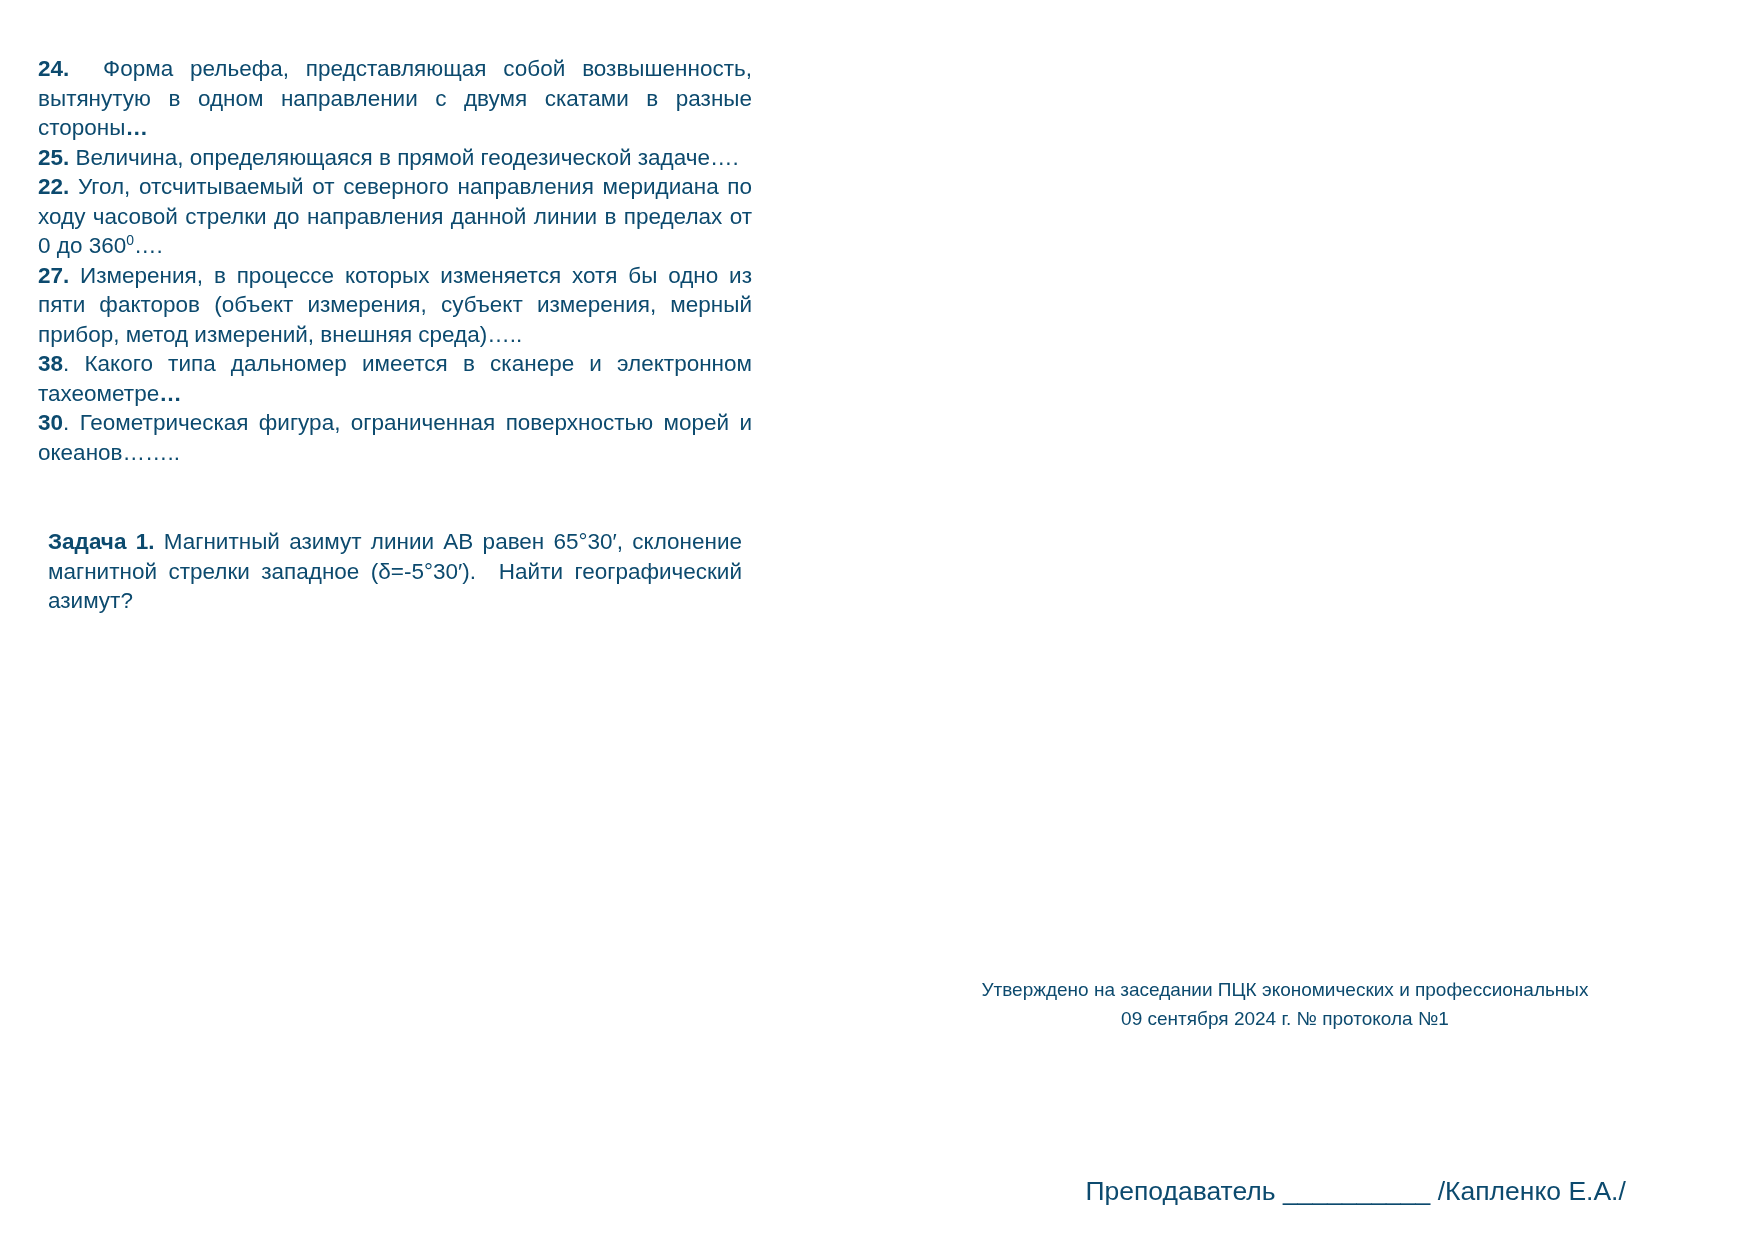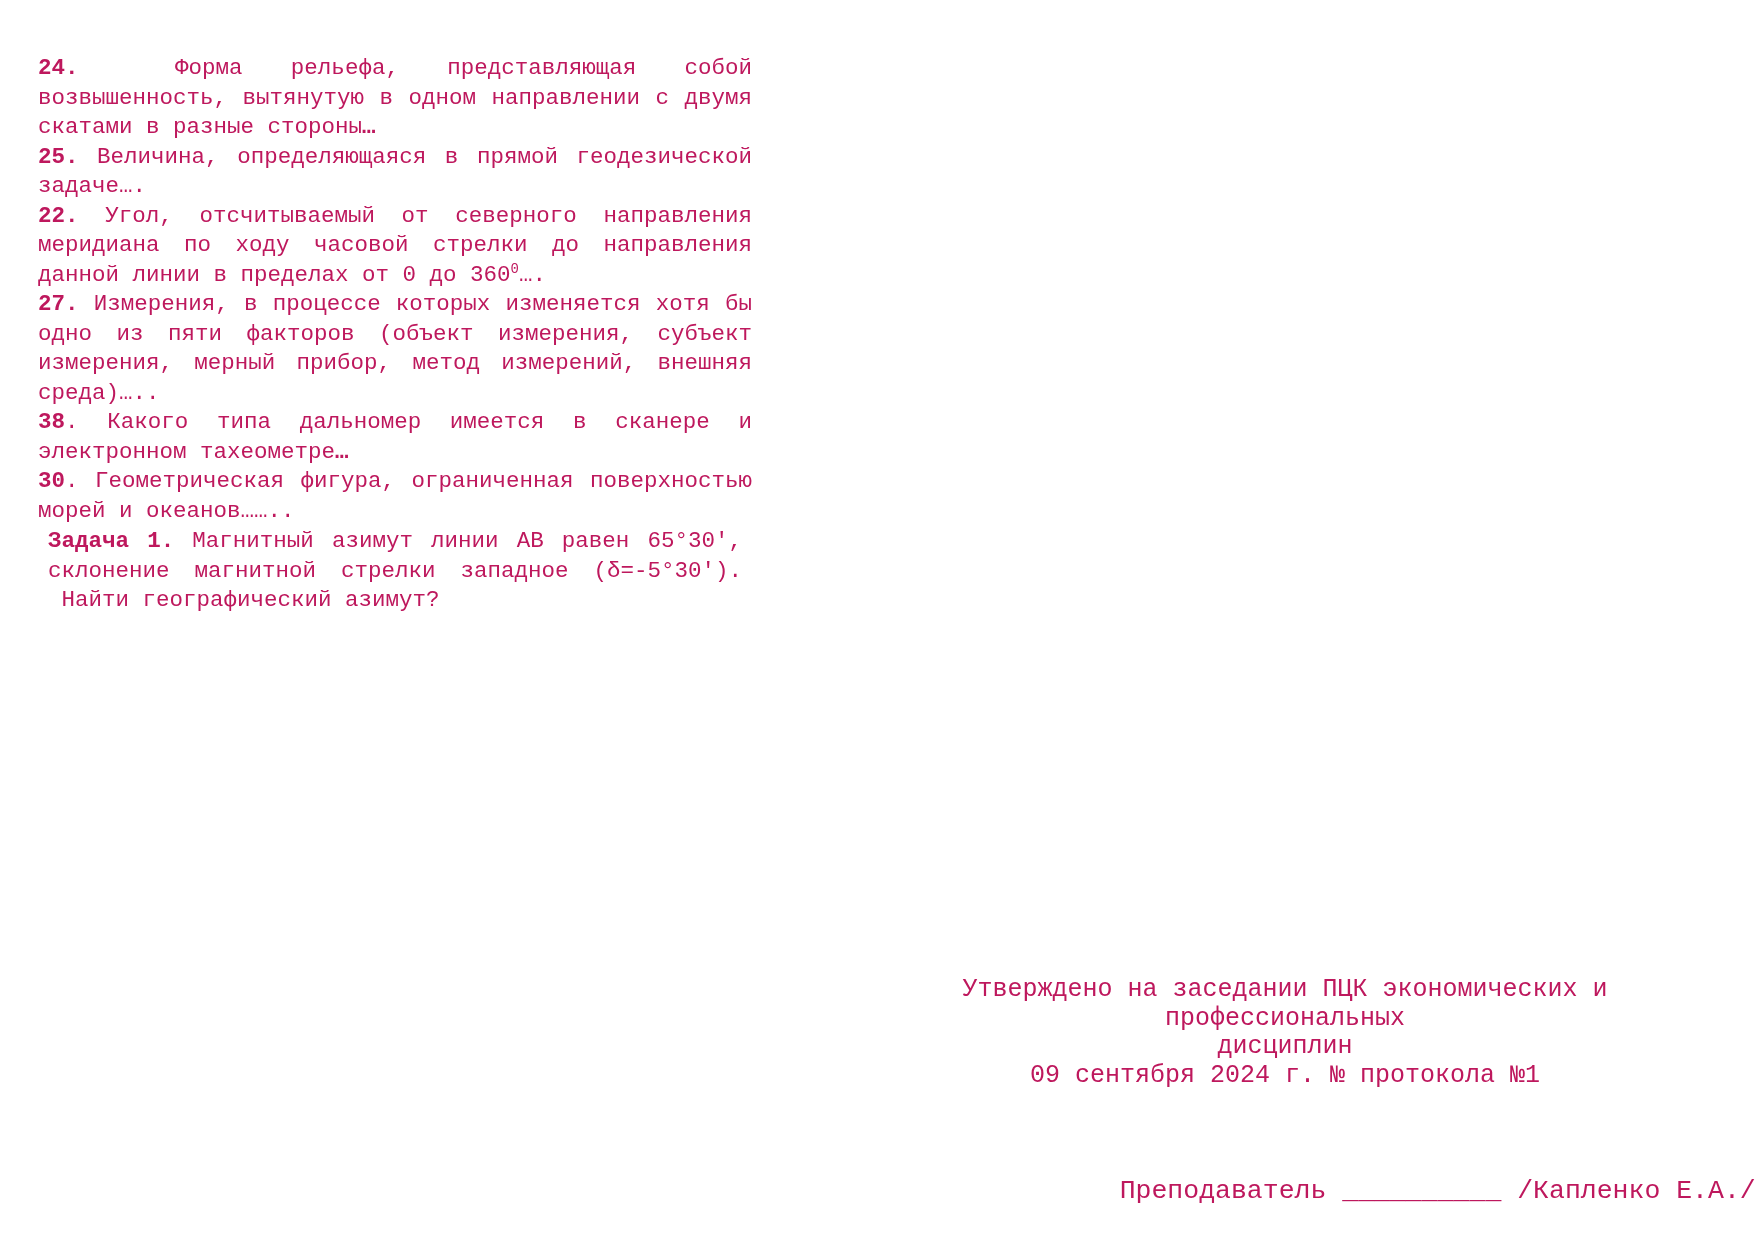--- a/index.html
+++ b/index.html
@@ -5,22 +5,22 @@
   html, body {
     margin: 0;
     padding: 0;
     background: #ffffff;
   }
   #page {
     position: relative;
     width: 1755px;
     height: 1240px;
     background: #ffffff;
-    color: #be185d;
-    font-family: Liberation Mono, monospace;
+    color: #0c4a6e;
+    font-family: Liberation Sans, sans-serif;
     overflow: hidden;
   }
   .questions {
     position: absolute;
     left: 38px;
     top: 54px;
     width: 714px;
     font-size: 22.5px;
     line-height: 29.5px;
     text-align: justify;
@@ -44,21 +44,21 @@
   sup.q-sup {
     font-size: 0.62em;
     vertical-align: super;
     line-height: 0;
   }
   .approval {
     position: absolute;
     left: 845px;
     top: 976px;
     width: 880px;
-    font-size: 25px;
+    font-size: 19px;
     line-height: 28.5px;
     text-align: center;
   }
   .approval div {
     margin: 0;
   }
   .signature {
     position: absolute;
     left: 1056px;
     top: 1148px;
@@ -80,21 +80,20 @@
     <p><b class="bold">38</b><span>. Какого типа дальномер имеется в сканере и электронном тахеометре</span><b class="bold">…</b></p>
     <p><b class="bold">30</b><span>. Геометрическая фигура, ограниченная поверхностью морей и океанов……..</span></p>
   </div>
 
   <div class="task">
     <p style="margin:10px"><b class="bold">Задача 1.</b><span> Магнитный азимут линии АВ равен 65°30′, склонение магнитной стрелки западное (δ=-5°30′). &nbsp;Найти географический азимут?</span></p>
   </div>
 
   <div class="approval">
     <div>Утверждено на заседании ПЦК экономических и профессиональных</div>
-    <div>дисциплин</div>
     <div>09 сентября 2024 г. № протокола №1</div>
   </div>
 
   <div class="signature">
     <span>Преподаватель __________ /Капленко Е.А./</span>
   </div>
 
 </div>
 
 </body></html>

